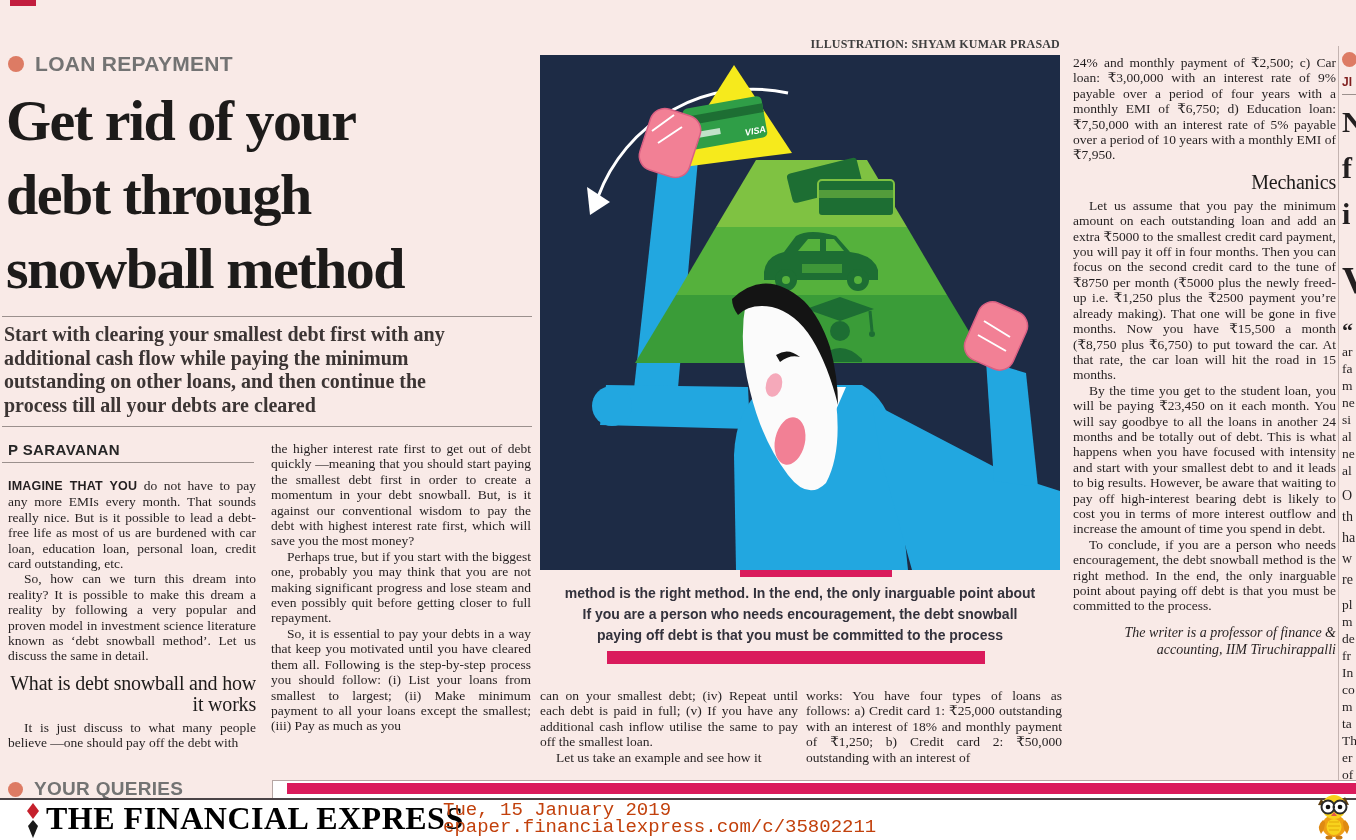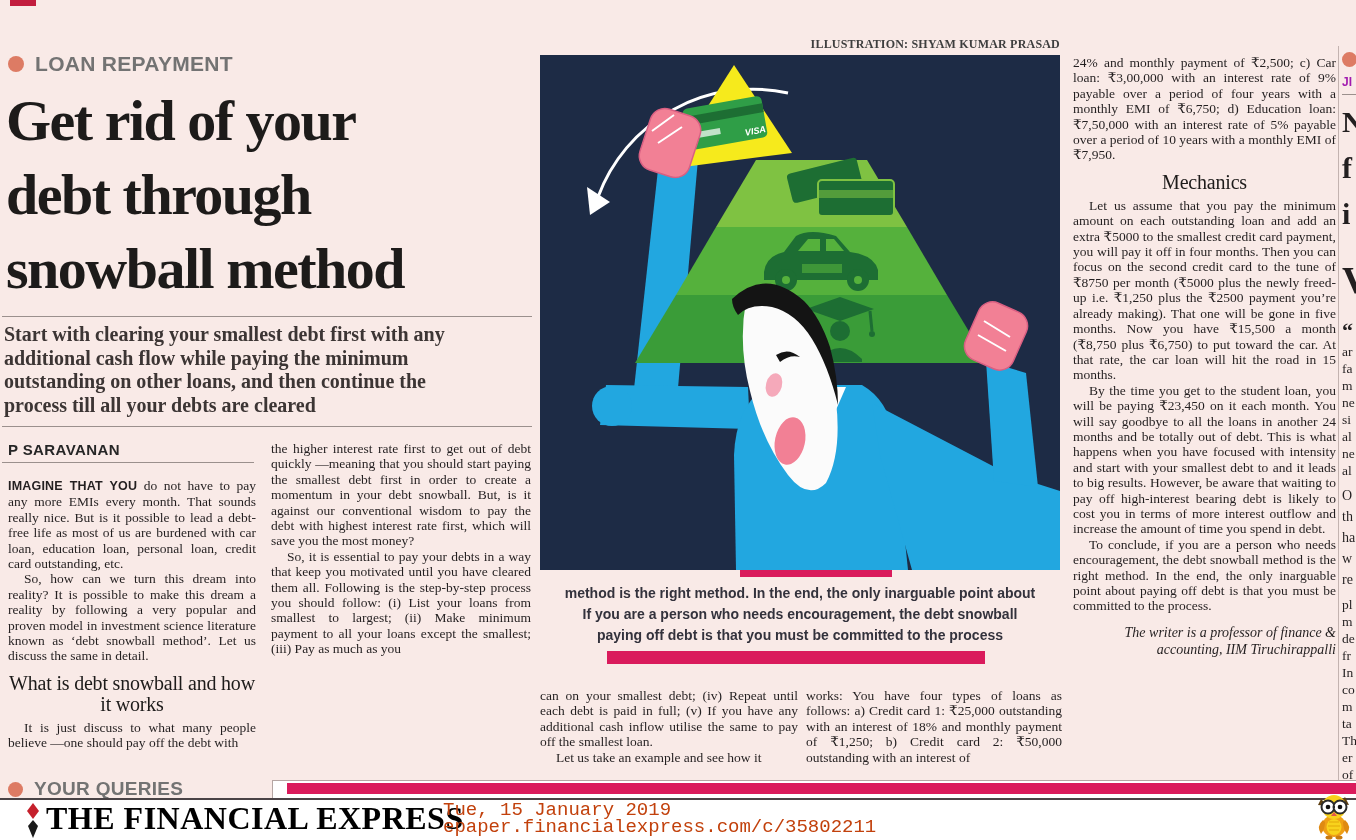--- a/index.html
+++ b/index.html
@@ -21,35 +21,35 @@
   .standfirst { font-weight:bold; font-size:20px; line-height:23.5px; color:#3c3534; }
   .sf-line { white-space:nowrap; }
   .rule { background:#9b908d; height:1px; }
   .byline { font-family:"Liberation Sans",sans-serif; font-weight:bold; font-size:15px; letter-spacing:.4px; color:#262626; white-space:nowrap; }
 
   
   .bodycol { font-size:13.5px; line-height:15.4px; text-align:justify; overflow:hidden; }
   .bodycol p { margin:0; }
   .bodycol p.ind { text-indent:16px; }
   .lead-in { font-family:"Liberation Sans",sans-serif; font-weight:bold; font-size:12.5px; letter-spacing:.2px; }
-  .colsubhead { font-size:20px; line-height:21px; margin:9px 0 5px 0; font-weight:normal; letter-spacing:-.2px; color:#1d1b1a; text-align:center; }
+  .colsubhead { font-size:20px; line-height:21px; margin:9px 0 5px 0; font-weight:normal; letter-spacing:-.2px; color:#1d1b1a; text-align:right; }
   .writer-credit { font-style:italic; text-align:right; font-size:14px; line-height:17.5px; margin-top:10px; }
   .credit-line { white-space:nowrap; }
 
   
   .illo-credit { font-family:Liberation Serif, serif; font-weight:bold; font-size:12px; color:#3e3e3e; text-align:right; letter-spacing:.2px; }
   .caption { font-family:"Liberation Sans",sans-serif; font-weight:bold; font-size:14px; line-height:21px; color:#33323c; text-align:center; }
   .cap-line { white-space:nowrap; }
   .crimson-bar { background:#da1b5c; }
 
   
   .vrule { width:1px; background:#c3b3b0; }
   .right-strip { overflow:hidden; font-weight:bold; }
   .rs-dot { width:15px; height:15px; border-radius:50%; background:#dd7b64; }
-  .rs-kicker { font-family:"Liberation Sans",sans-serif; font-weight:bold; font-size:12px; color:#a21caf; margin-top:8px; }
+  .rs-kicker { font-family:"Liberation Sans",sans-serif; font-weight:bold; font-size:12px; color:#7f1d1d; margin-top:8px; }
   .rs-rule { height:1px; background:#9b908d; margin:5px 0 4px 0; }
   .rs-big { font-size:30px; line-height:46px; font-weight:bold; }
   .rs-drop { font-size:38px; line-height:58px; font-weight:bold; margin-top:14px; }
   .rs-quote { font-size:22px; line-height:24px; margin-top:10px; font-weight:bold; }
   .rs-small { font-weight:normal; font-size:13.5px; line-height:17px; }
   .rs-small2 { font-weight:normal; font-size:14px; line-height:21px; }
 
   
   .q-box { background:#ffffff; border:1px solid #b5a6a3; }
   .footer-band { background:#ffffff; border-top:2px solid #4a4346; }
@@ -90,20 +90,21 @@
 
   <div class="abs bodycol" style="left:8px;top:478px;width:248px;height:306px;">
     <p><span class="lead-in">IMAGINE THAT YOU</span><span> do not have to pay any more EMIs every month. That sounds really nice. But is it possible to lead a debt-free life as most of us are burdened with car loan, education loan, personal loan, credit card outstanding, etc.</span></p>
     <p class="ind">So, how can we turn this dream into reality? It is possible to make this dream a reality by following a very popular and proven model in investment science literature known as ‘debt snowball method’. Let us discuss the same in detail.</p>
     <h3 class="colsubhead">What is debt snowball and how it works</h3>
     <p class="ind">It is just discuss to what many people believe —one should pay off the debt with</p>
   </div>
 
   <div class="abs bodycol" style="left:271px;top:441px;width:260px;height:346px;">
     <p>the higher interest rate first to get out of debt quickly —meaning that you should start paying the smallest debt first in order to create a momentum in your debt snowball. But, is it against our conventional wisdom to pay the debt with highest interest rate first, which will save you the most money?</p>
+    <p class="ind">Perhaps true, but if you start with the biggest one, probably you may think that you are not making significant progress and lose steam and even possibly quit before getting closer to full repayment.</p>
     <p class="ind">So, it is essential to pay your debts in a way that keep you motivated until you have cleared them all. Following is the step-by-step process you should follow: (i) List your loans from smallest to largest; (ii) Make minimum payment to all your loans except the smallest; (iii) Pay as much as you</p>
   </div>
 
   <div class="abs illo-credit" style="left:700px;top:37px;width:360px;">ILLUSTRATION: SHYAM KUMAR PRASAD</div>
 
   <svg class="abs" style="left:540px;top:55px;" width="520" height="515" viewBox="0 0 520 515">
     <rect x="0" y="0" width="520" height="515" fill="#1d2b45"></rect>
 
     <g>
       <path d="M 248 38 A 165 165 0 0 0 58 142" stroke="#ffffff" stroke-width="3" fill="none"></path>

